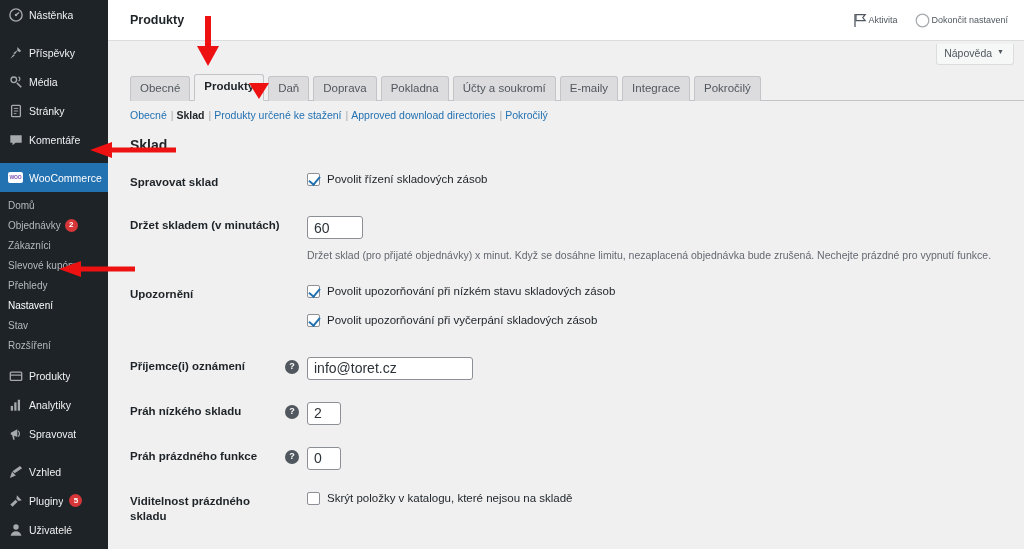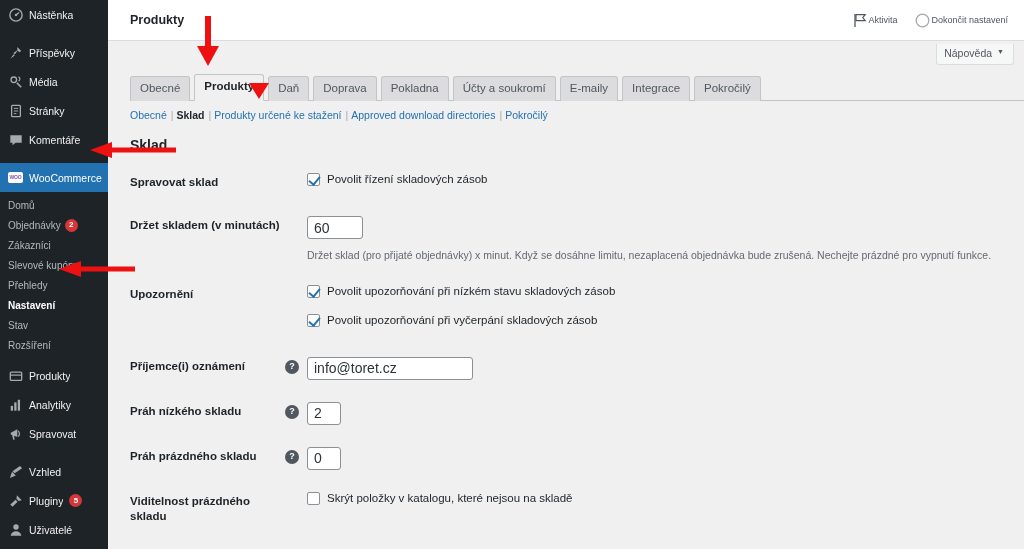--- a/index.html
+++ b/index.html
@@ -49,21 +49,21 @@
 
   .submenu { background: #1d2327; padding: 3px 0 6px 0; }
   .submenu-item {
     display: flex; align-items: center; gap: 4px;
     height: 20px;
     padding-left: 8px;
     font-size: 10px;
     color: #b4b9be;
     white-space: nowrap;
   }
-  .submenu-item.current { color: #fff; font-weight: bold; }
+  .submenu-item.current { color: #fff; font-weight: normal; }
   .badge {
     display: inline-flex; align-items: center; justify-content: center;
     min-width: 13px; height: 13px;
     border-radius: 7px;
     background: #d63638;
     color: #fff;
     font-size: 8px;
     font-weight: bold;
     padding: 0 3px;
     line-height: 1;
@@ -498,21 +498,21 @@
         <div class="row-label">Práh nízkého skladu</div>
         <div class="help-ico">?</div>
         <div class="row-field">
           <input class="inp inp-30" type="text" value="2" style="">
         </div>
       </div>
 
       <div class="spacer-22"></div>
 
       <div class="row">
-        <div class="row-label">Práh prázdného skladu</div>
+        <div class="row-label">Práh prázdného funkce</div>
         <div class="help-ico">?</div>
         <div class="row-field">
           <input class="inp inp-30" type="text" value="0" style="">
         </div>
       </div>
 
       <div class="spacer-22"></div>
 
       <div class="row">
         <div class="row-label">Viditelnost prázdného skladu</div>

